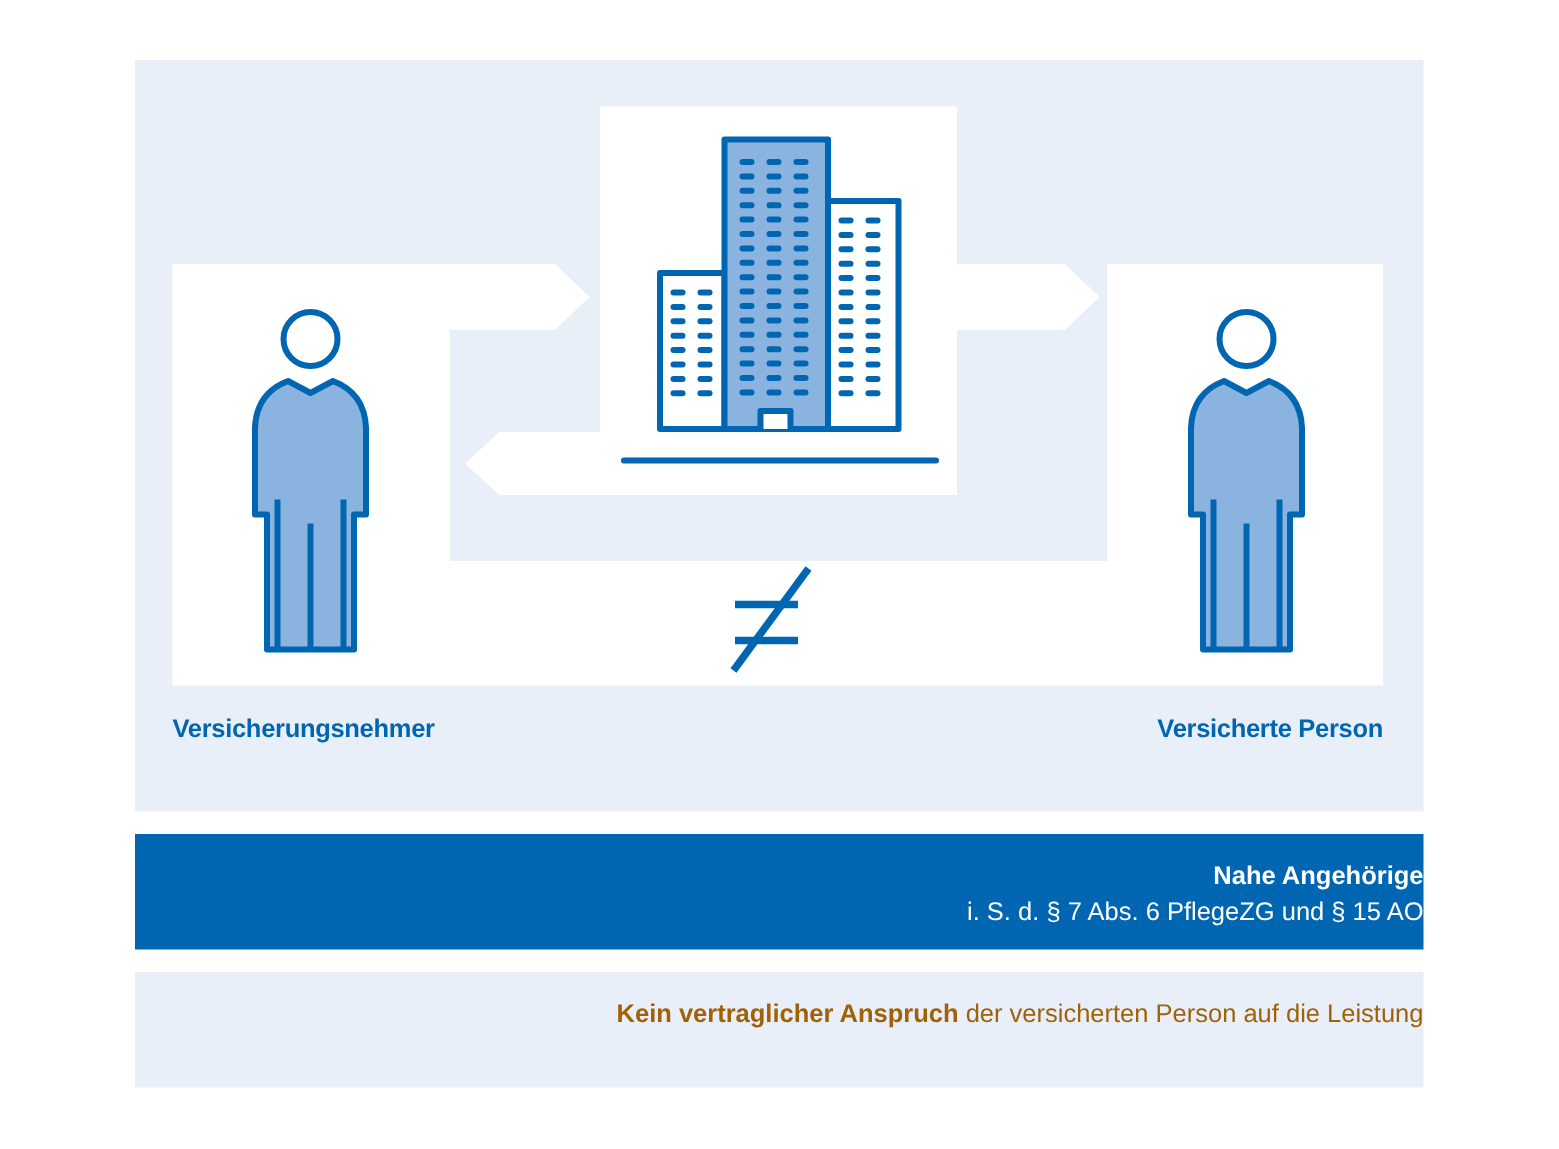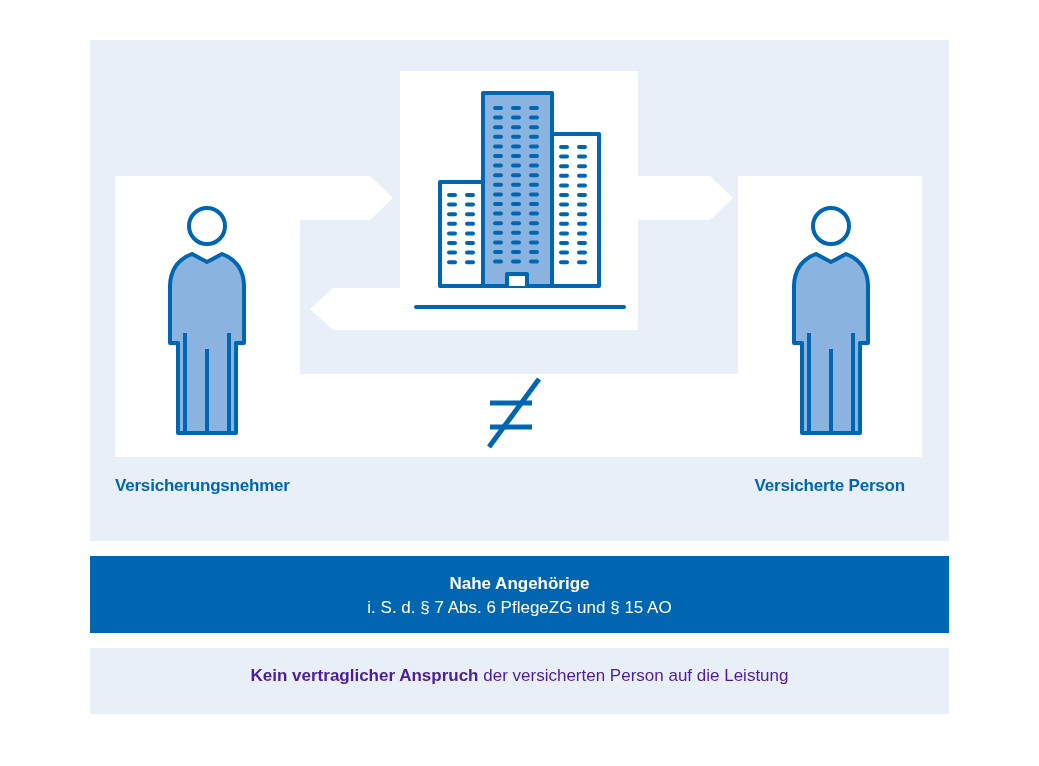--- a/index.html
+++ b/index.html
@@ -7,25 +7,25 @@
     width: 1039px; height: 766px; background: #ffffff; position: relative; overflow: hidden;
     font-family: "Liberation Sans", "DejaVu Sans", sans-serif;
   }
   #diagram-svg { position: absolute; left: 0; top: 0; }
   .label {
     position: absolute; color: #0066b1; font-size: 17px; font-weight: bold; line-height: 27px;
     letter-spacing: -0.2px;
     text-align: center;
   }
   .band {
-    position: absolute; left: 90px; width: 859px; text-align: center;
+    position: absolute; left: 90px; width: 859px; text-align: right;
     font-size: 17px; line-height: 24px;
   }
   .band-dark { top: 556px; height: 77px; background: #0066b1; color: #ffffff; }
-  .band-light { top: 648px; height: 66px; background: #e8eff9; color: #4c1d95; }
+  .band-light { top: 648px; height: 77px; background: #e8eff9; color: #a16207; }
   .band .inner { padding-top: 16px; }
   .b { font-weight: bold; }
 </style>
 </head>
 <body>
 
 <svg id="diagram-svg" width="1039" height="766" viewBox="0 0 1039 766">
 
   <rect x="90" y="40" width="859" height="501" fill="#e8eff9"></rect>
 
@@ -169,21 +169,21 @@
     <line x1="490" y1="403" x2="532" y2="403"></line>
     <line x1="490" y1="427" x2="532" y2="427"></line>
     <line x1="489" y1="447" x2="539" y2="379"></line>
   </g>
 </svg>
 
 <div class="label" style="left:115px; top:472px;">
   <div>Versicherungsnehmer</div>
 </div>
 
-<div class="label" style="right:134px; top:472px; text-align:left;">Versicherte Person</div>
+<div class="label" style="right:117px; top:472px; text-align:left;">Versicherte Person</div>
 
 <div class="band band-dark">
   <div class="inner">
     <div class="b">Nahe Angehörige</div>
     <div>i. S. d. § 7 Abs. 6 PflegeZG und § 15 AO</div>
   </div>
 </div>
 
 <div class="band band-light">
   <div class="inner">

